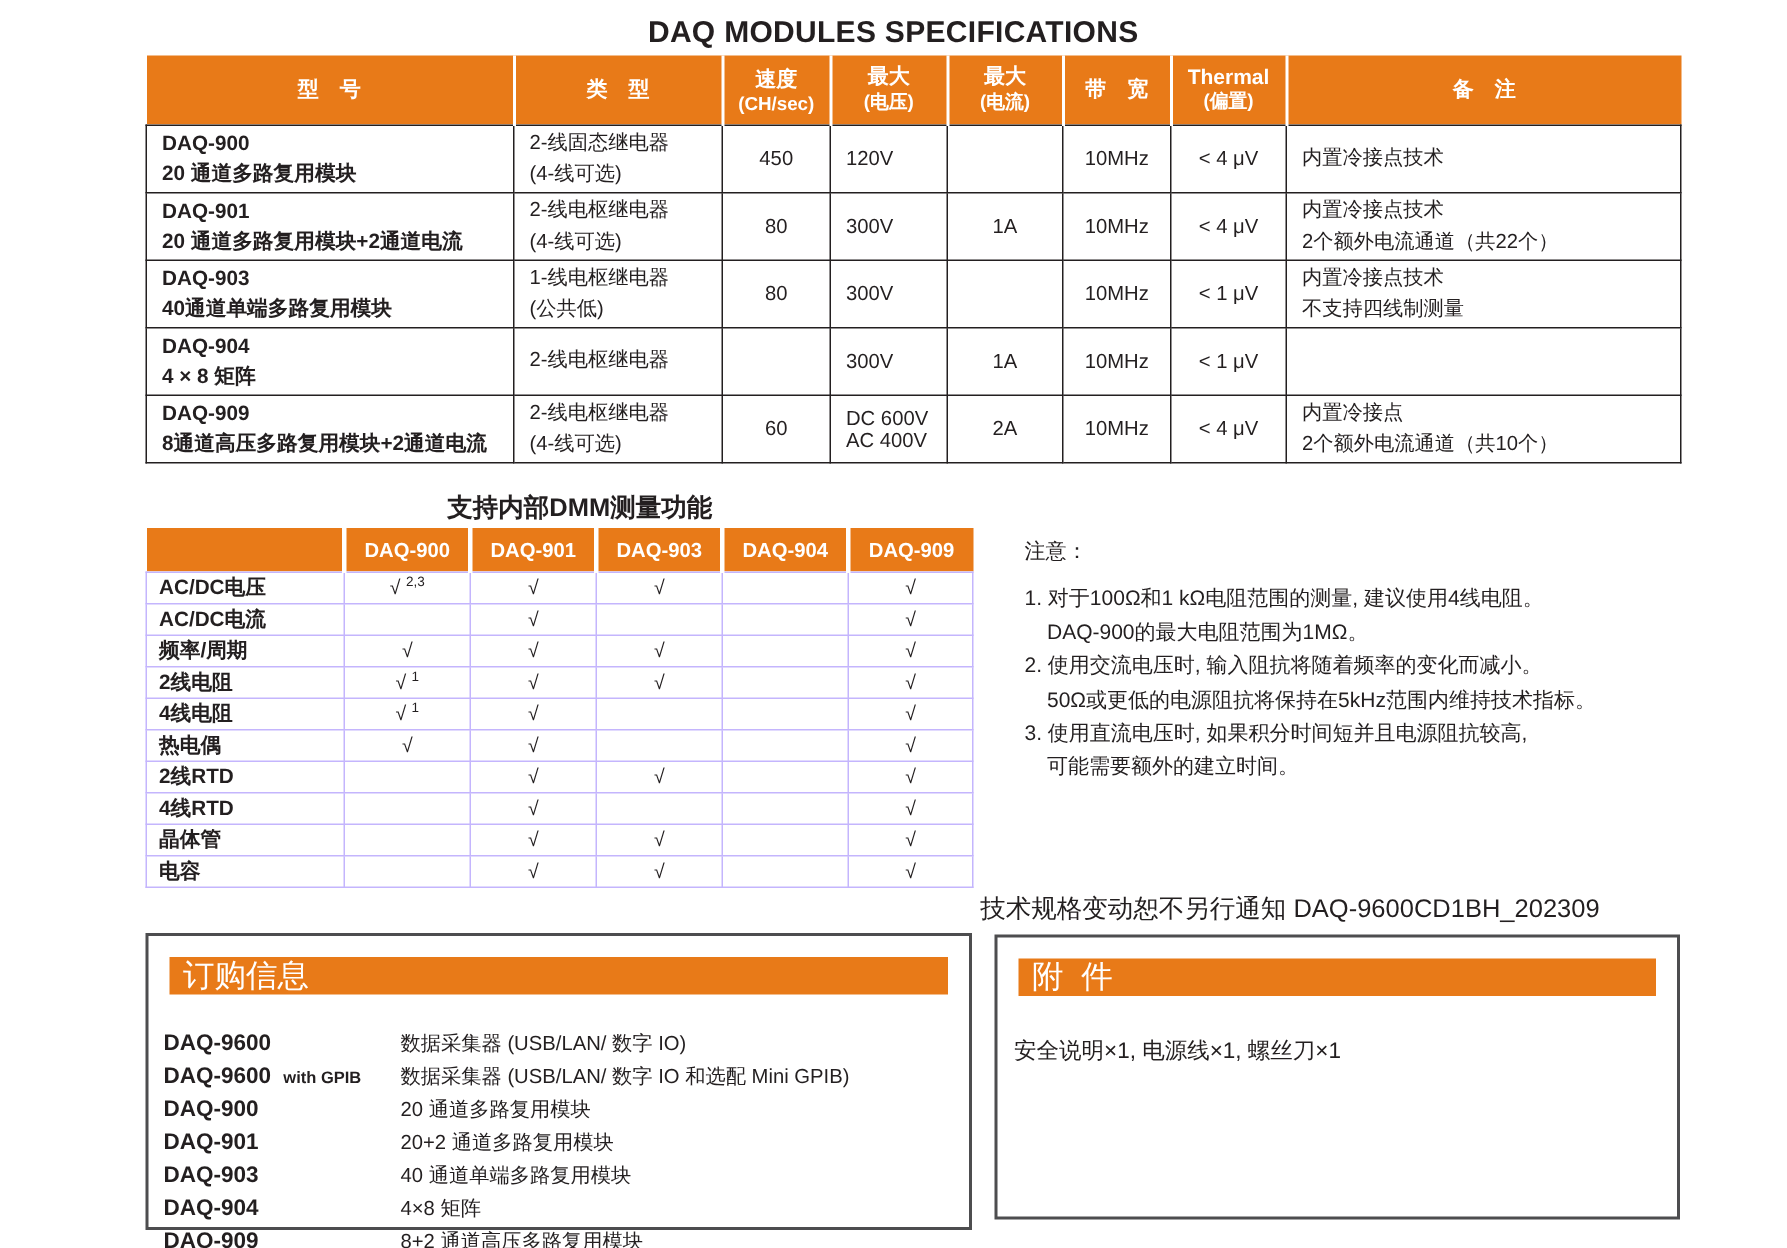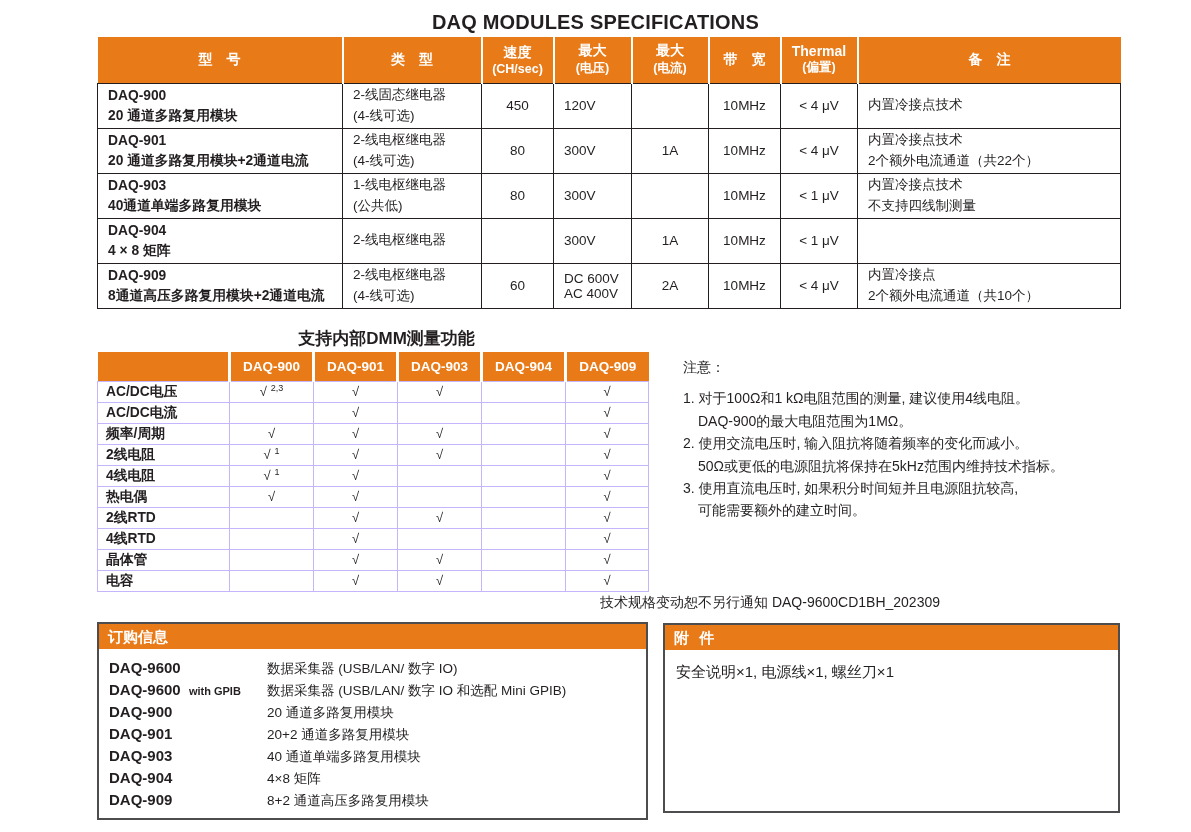--- a/index.html
+++ b/index.html
@@ -51,29 +51,29 @@
   .dmm td.lbl { font-weight:bold; padding-left:8px; font-size:13.8px; }
   .dmm td.chk { text-align:center; font-size:13px; }
   sup { font-size:9px; vertical-align:super; line-height:0; }
   
   .notes { position:absolute; left:683px; top:356px; width:455px; font-size:14px; line-height:22.4px; }
   .notes .note-title { margin-bottom:9px; }
   .notes .indent { padding-left:15px; }
   
   .footer-note {
     position:absolute; left:600px; top:594px; width:520px;
-    text-align:left; font-size:14px;
+    text-align:center; font-size:17px;
   }
   
   .box { position:absolute; border:2px solid #4d4d4f; background:#fff; }
   .box-order { left:97px; top:622px; width:551px; height:198px; }
   .box-acc  { left:663px; top:623px; width:457px; height:190px; }
   .box-bar {
-    margin:0; height:25px; background:#e87a18; color:#fff;
-    font-size:15px; font-weight:bold; line-height:25px; padding-left:9px;
+    margin:14px; height:25px; background:#e87a18; color:#fff;
+    font-size:21px; font-weight:normal; line-height:25px; padding-left:9px;
     word-spacing:6px;
   }
   .order-list { padding:10px 0 0 10px; }
   .order-row { display:flex; align-items:baseline; height:22px; }
   .order-model { width:158px; font-weight:bold; font-size:15px; white-space:nowrap; }
   .order-suffix { font-size:11px; font-weight:bold; margin-left:4px; }
   .order-desc { font-size:13.5px; }
   .acc-content { padding:13px 0 0 11px; font-size:15px; }
 </style>
 </head>

